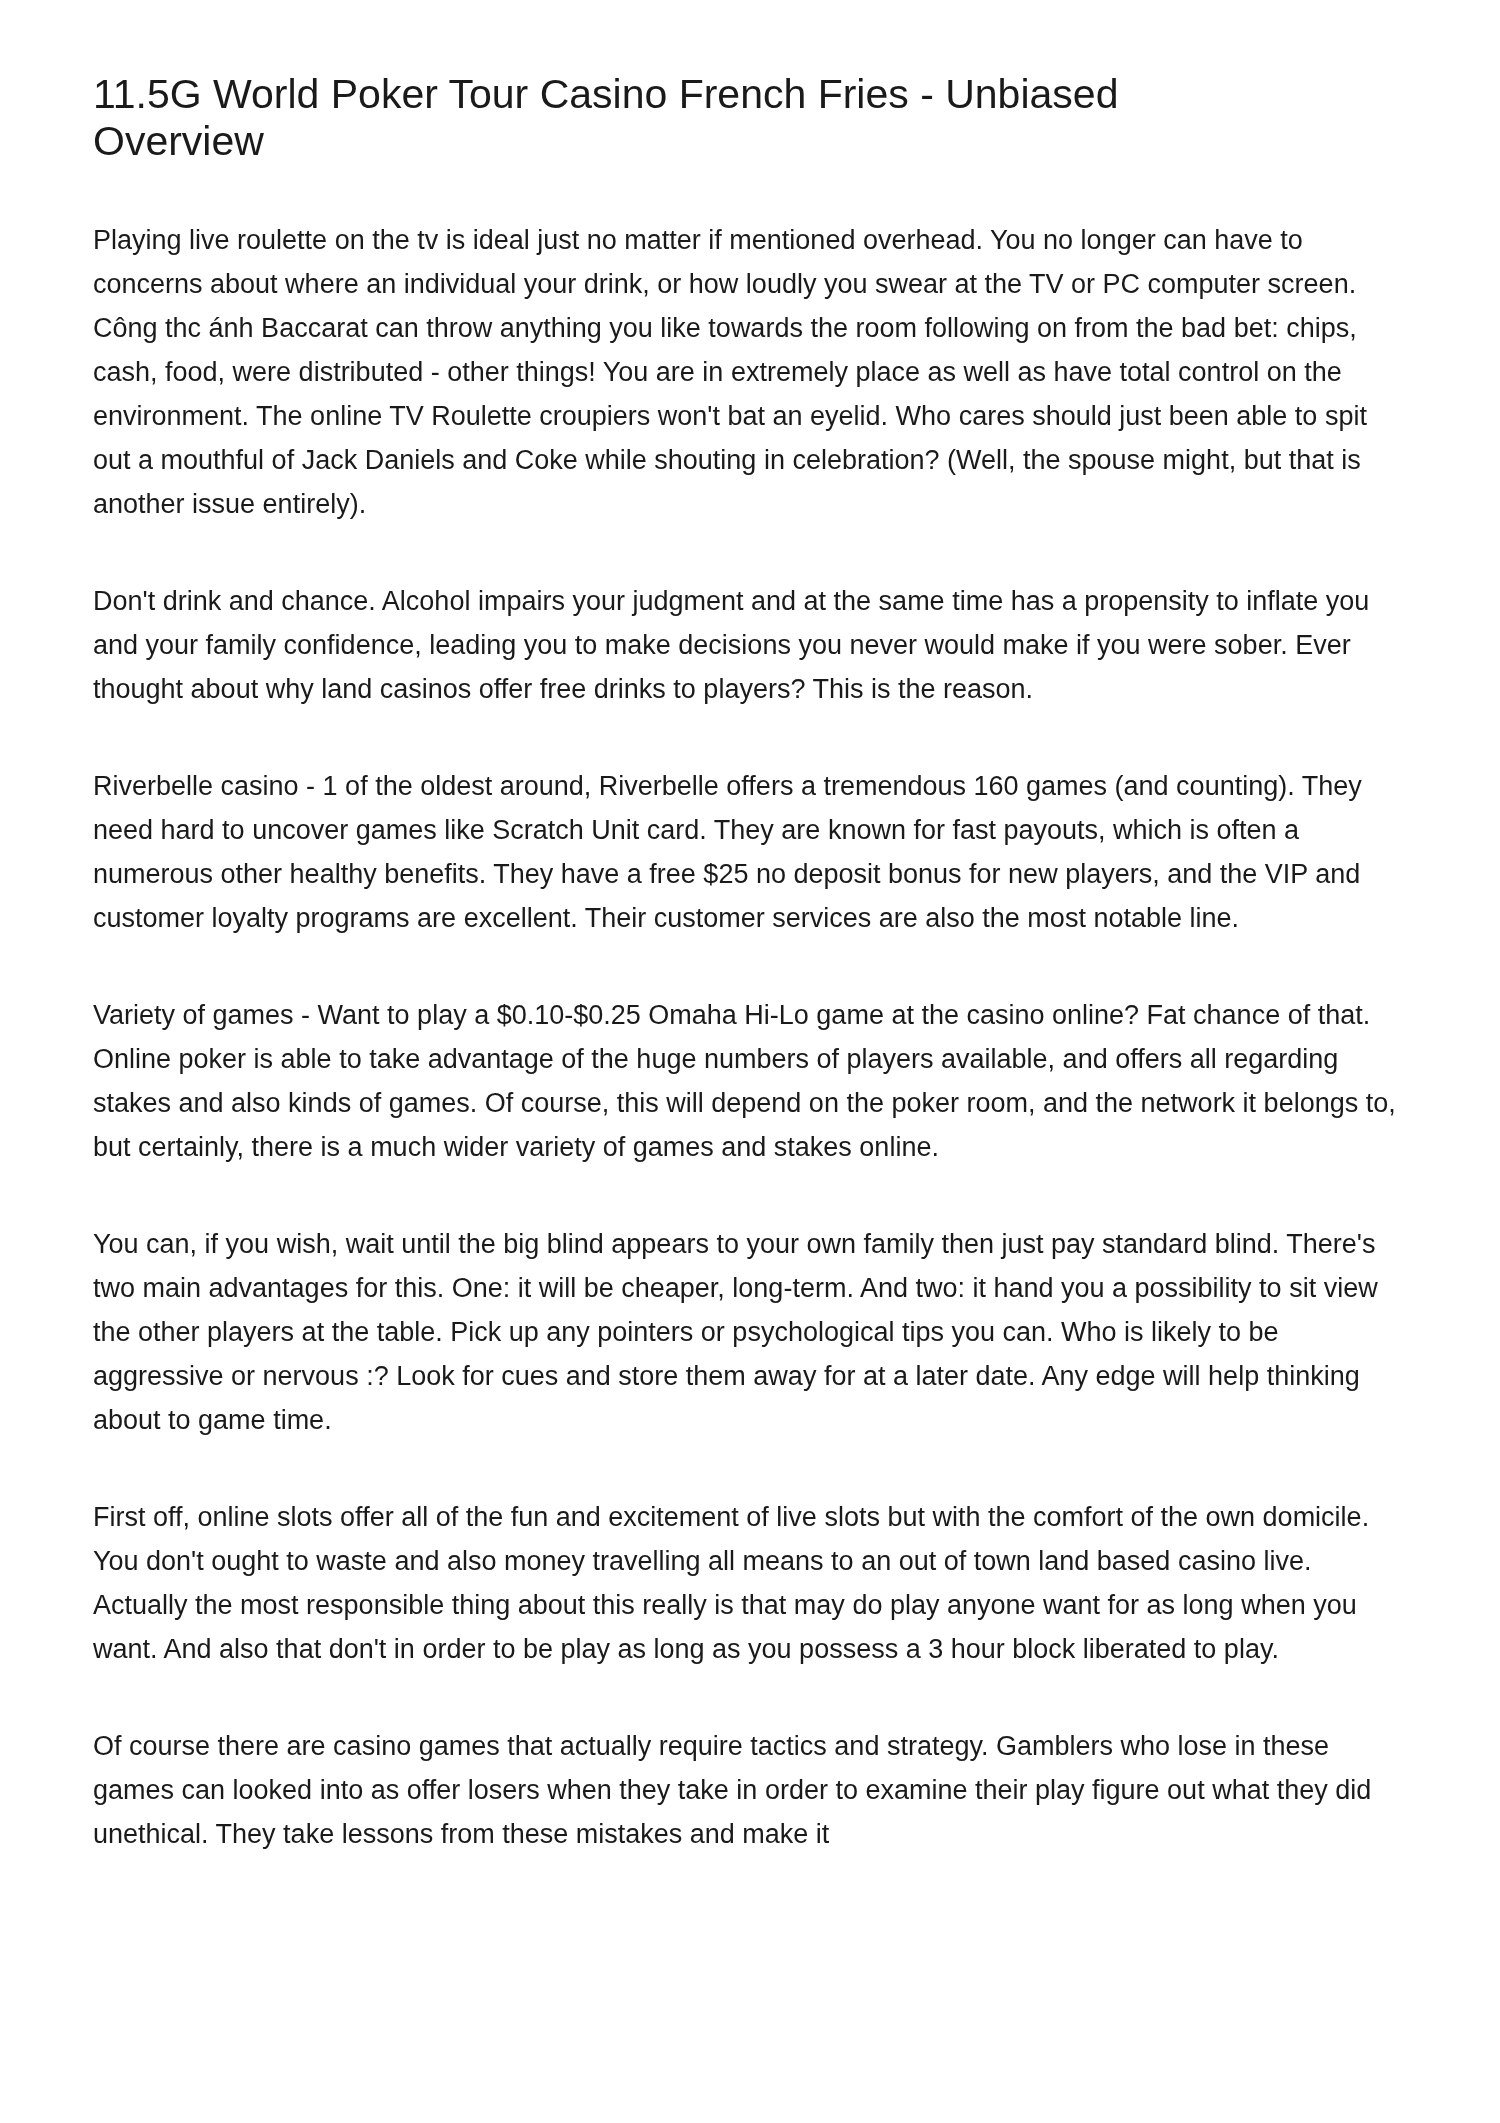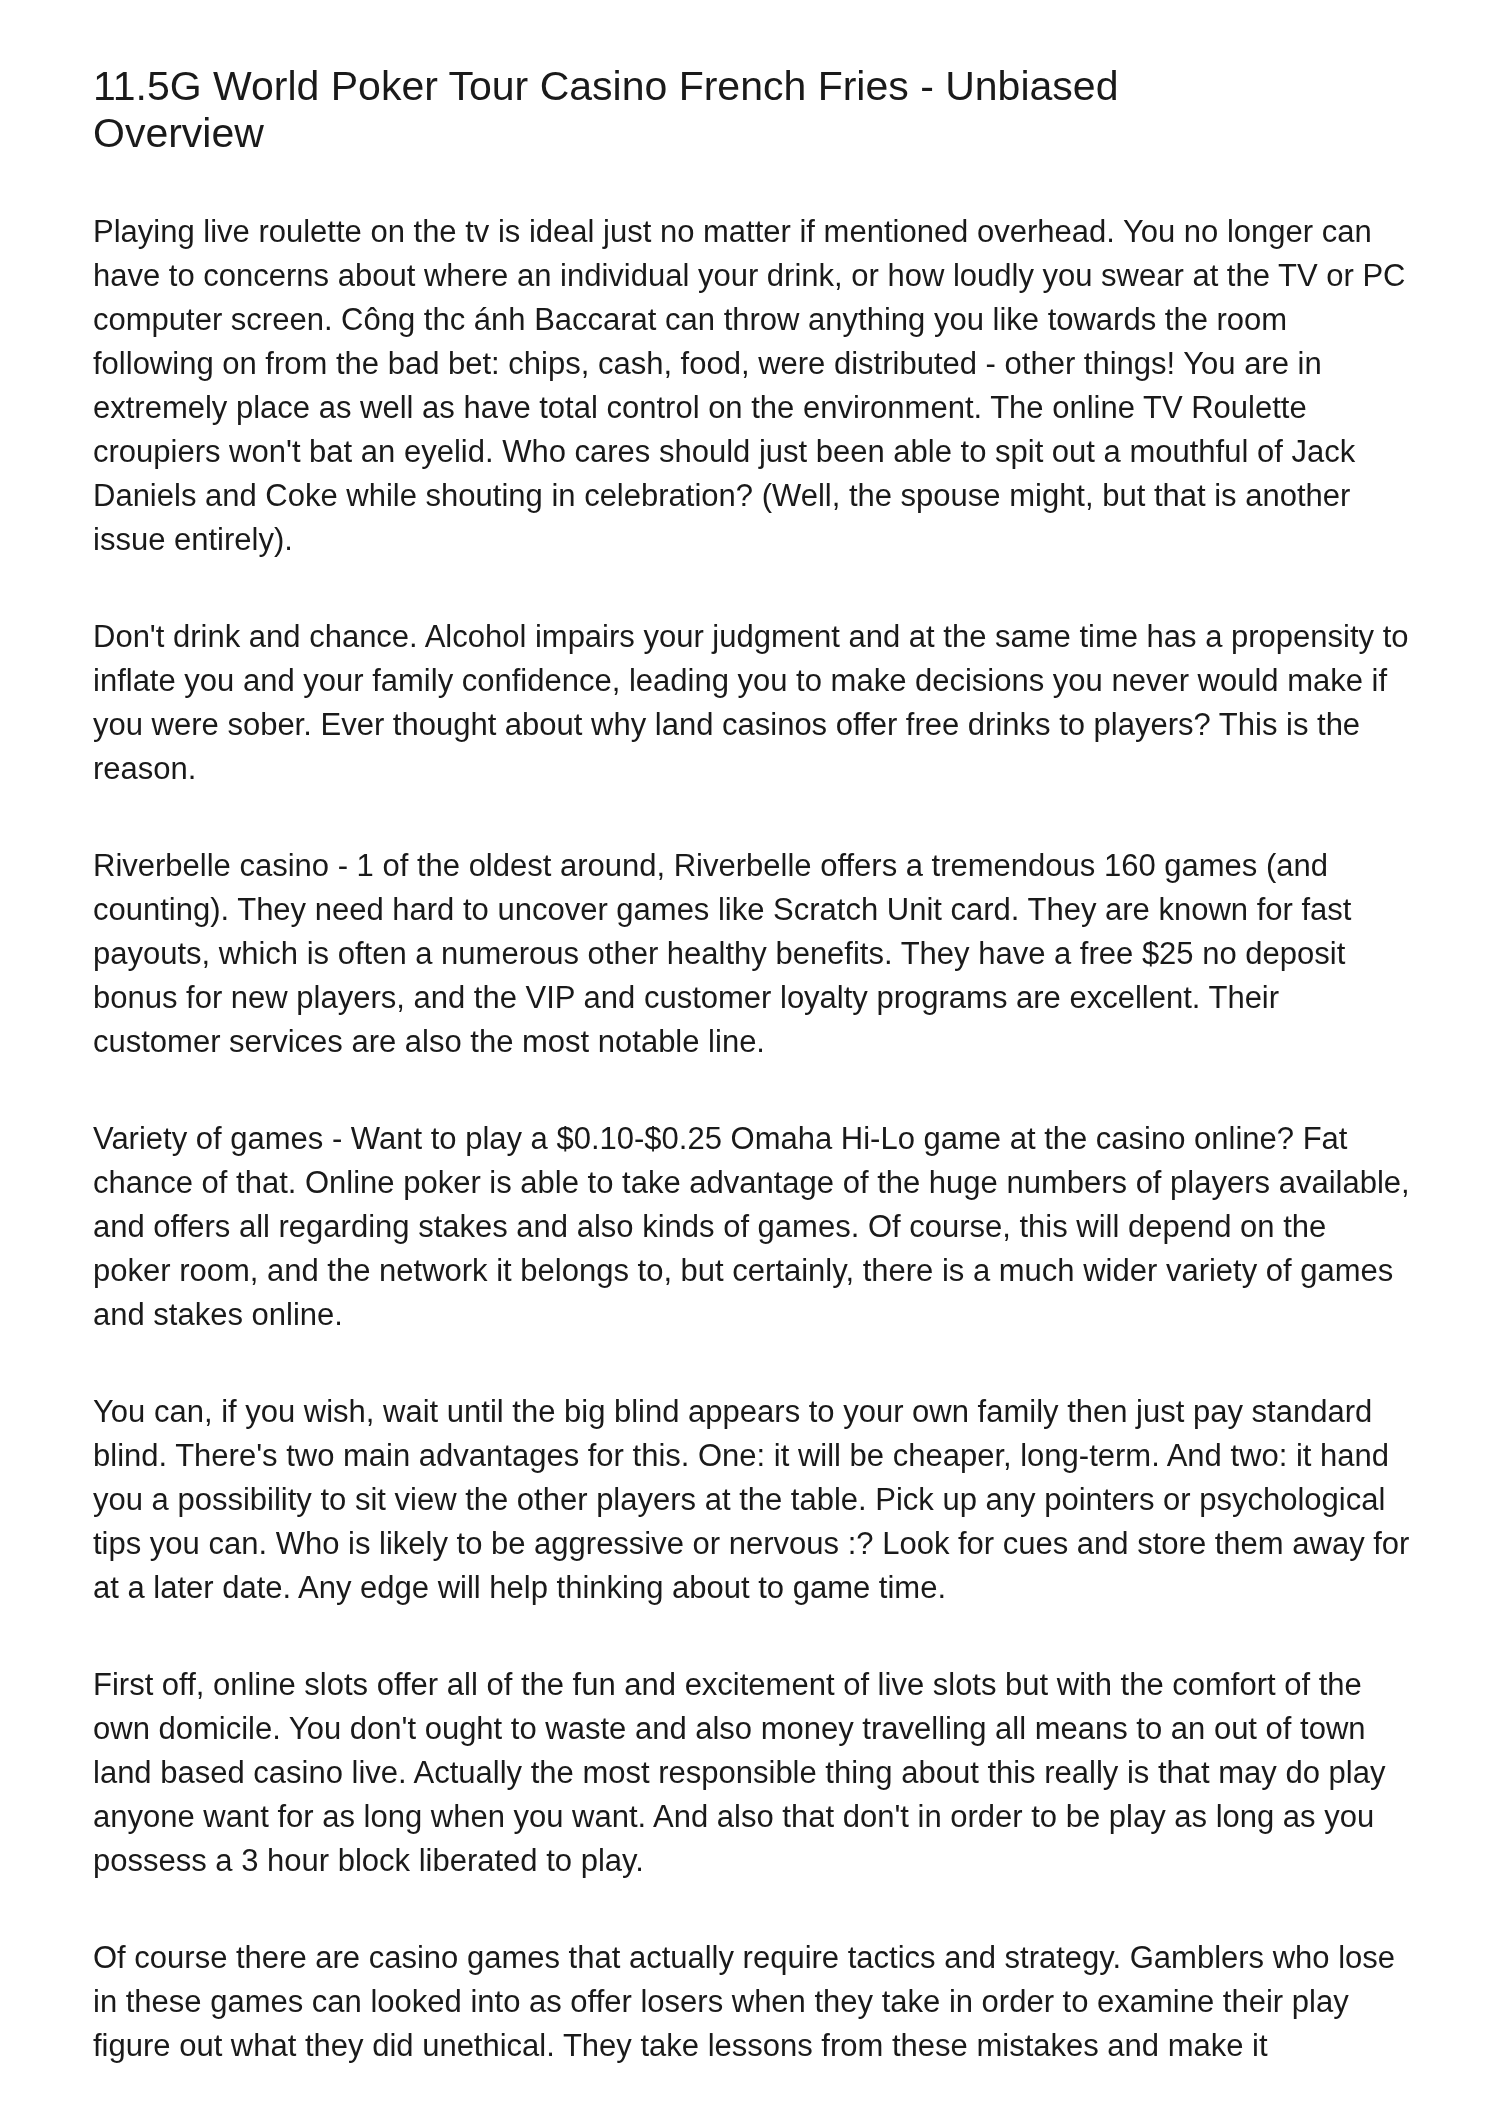--- a/index.html
+++ b/index.html
@@ -13,32 +13,32 @@
     overflow: hidden;
     font-family: "Liberation Sans", "DejaVu Sans", sans-serif;
     color: #1a1a1a;
   }
   .page {
     box-sizing: border-box;
     width: 1500px;
     padding: 63px 90px 0 93px;
   }
   h1.article-title {
-    margin: 0 0 53px 0;
+    margin: 8px 0 53px 0;
     max-width: 1100px;
     font-size: 41px;
     line-height: 47px;
     font-weight: 400;
     color: #1a1a1a;
     letter-spacing: 0;
   }
   p.article-paragraph {
     margin: 0 0 53px 0;
     max-width: 1317px;
-    font-size: 31px;
+    font-size: 27px;
     line-height: 44px;
     font-weight: 400;
     color: #1a1a1a;
   }
 </style>
 </head>
 <body>
 
 <div class="page">
   <h1 class="article-title">11.5G World Poker Tour Casino French Fries - Unbiased Overview</h1>

